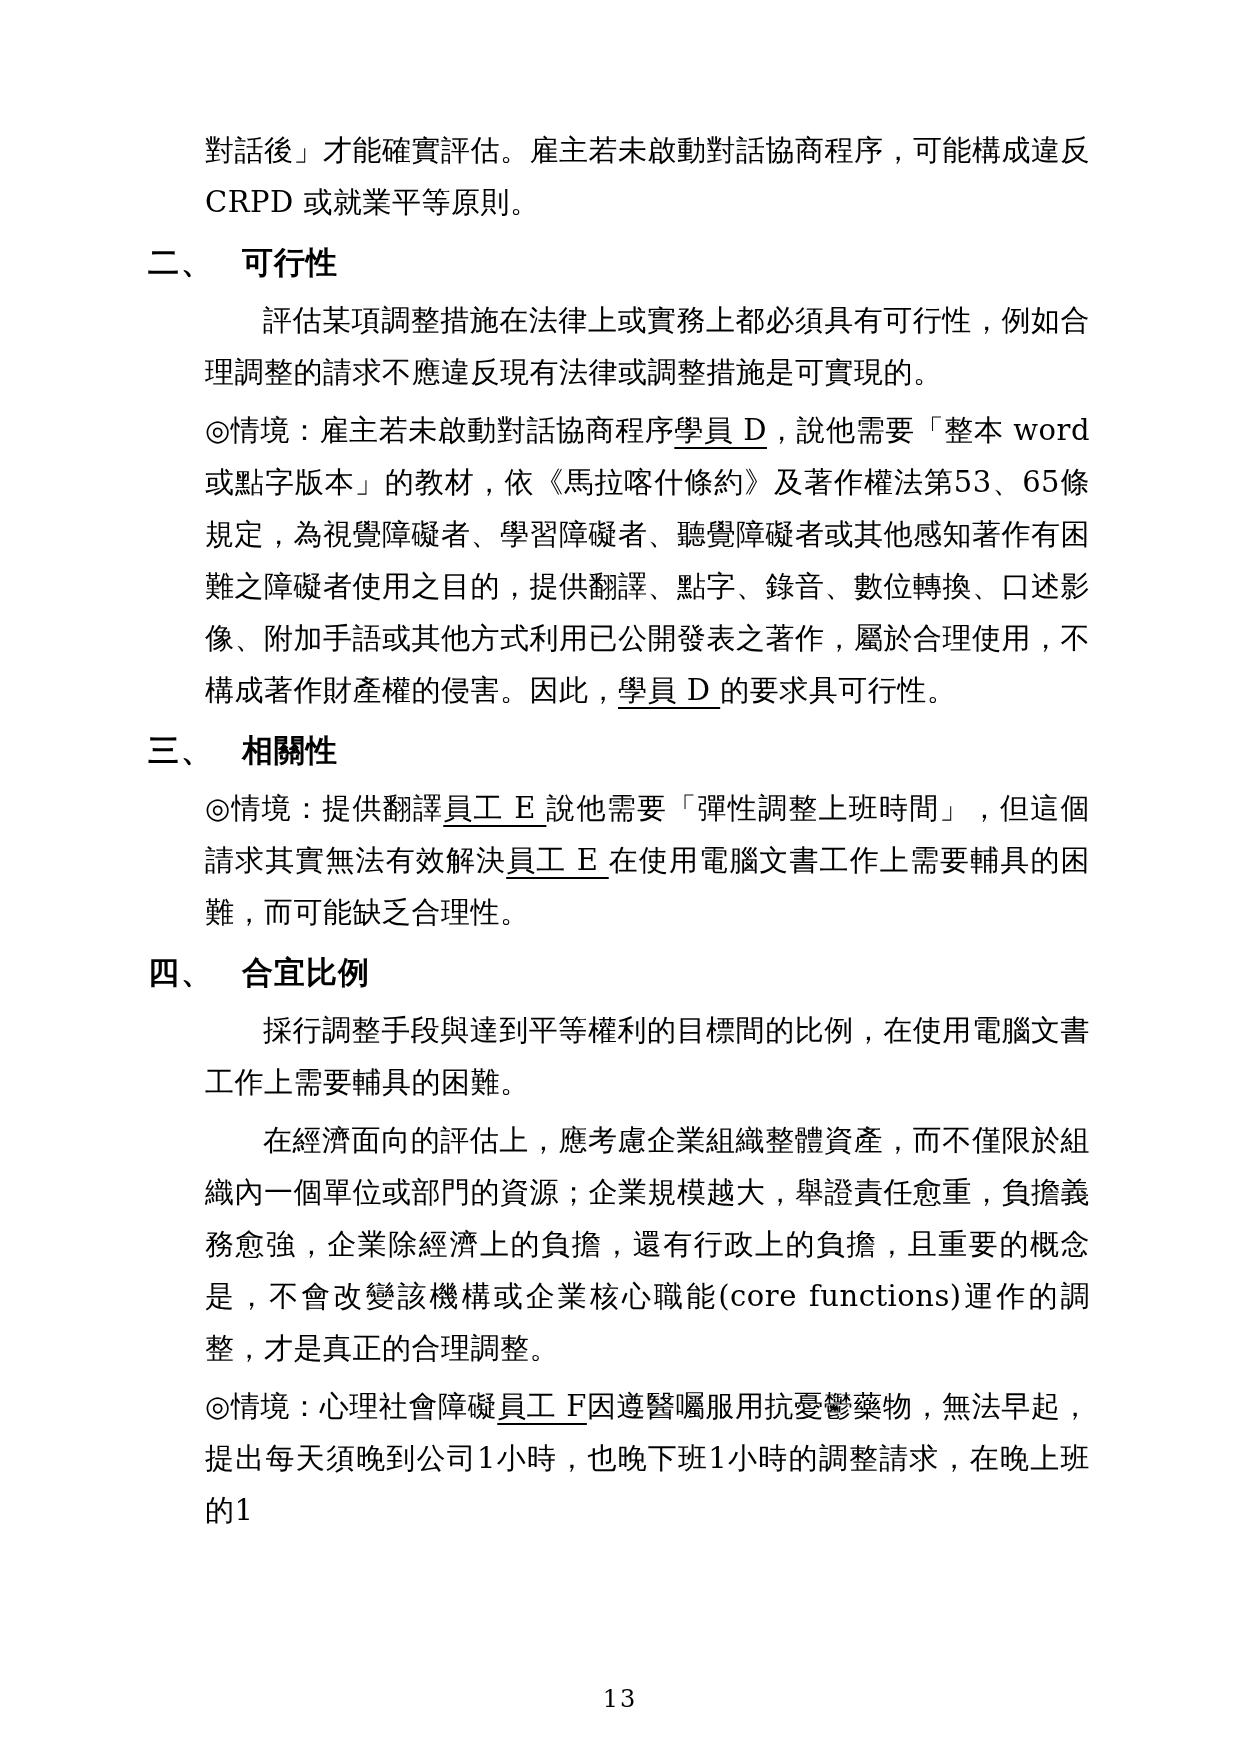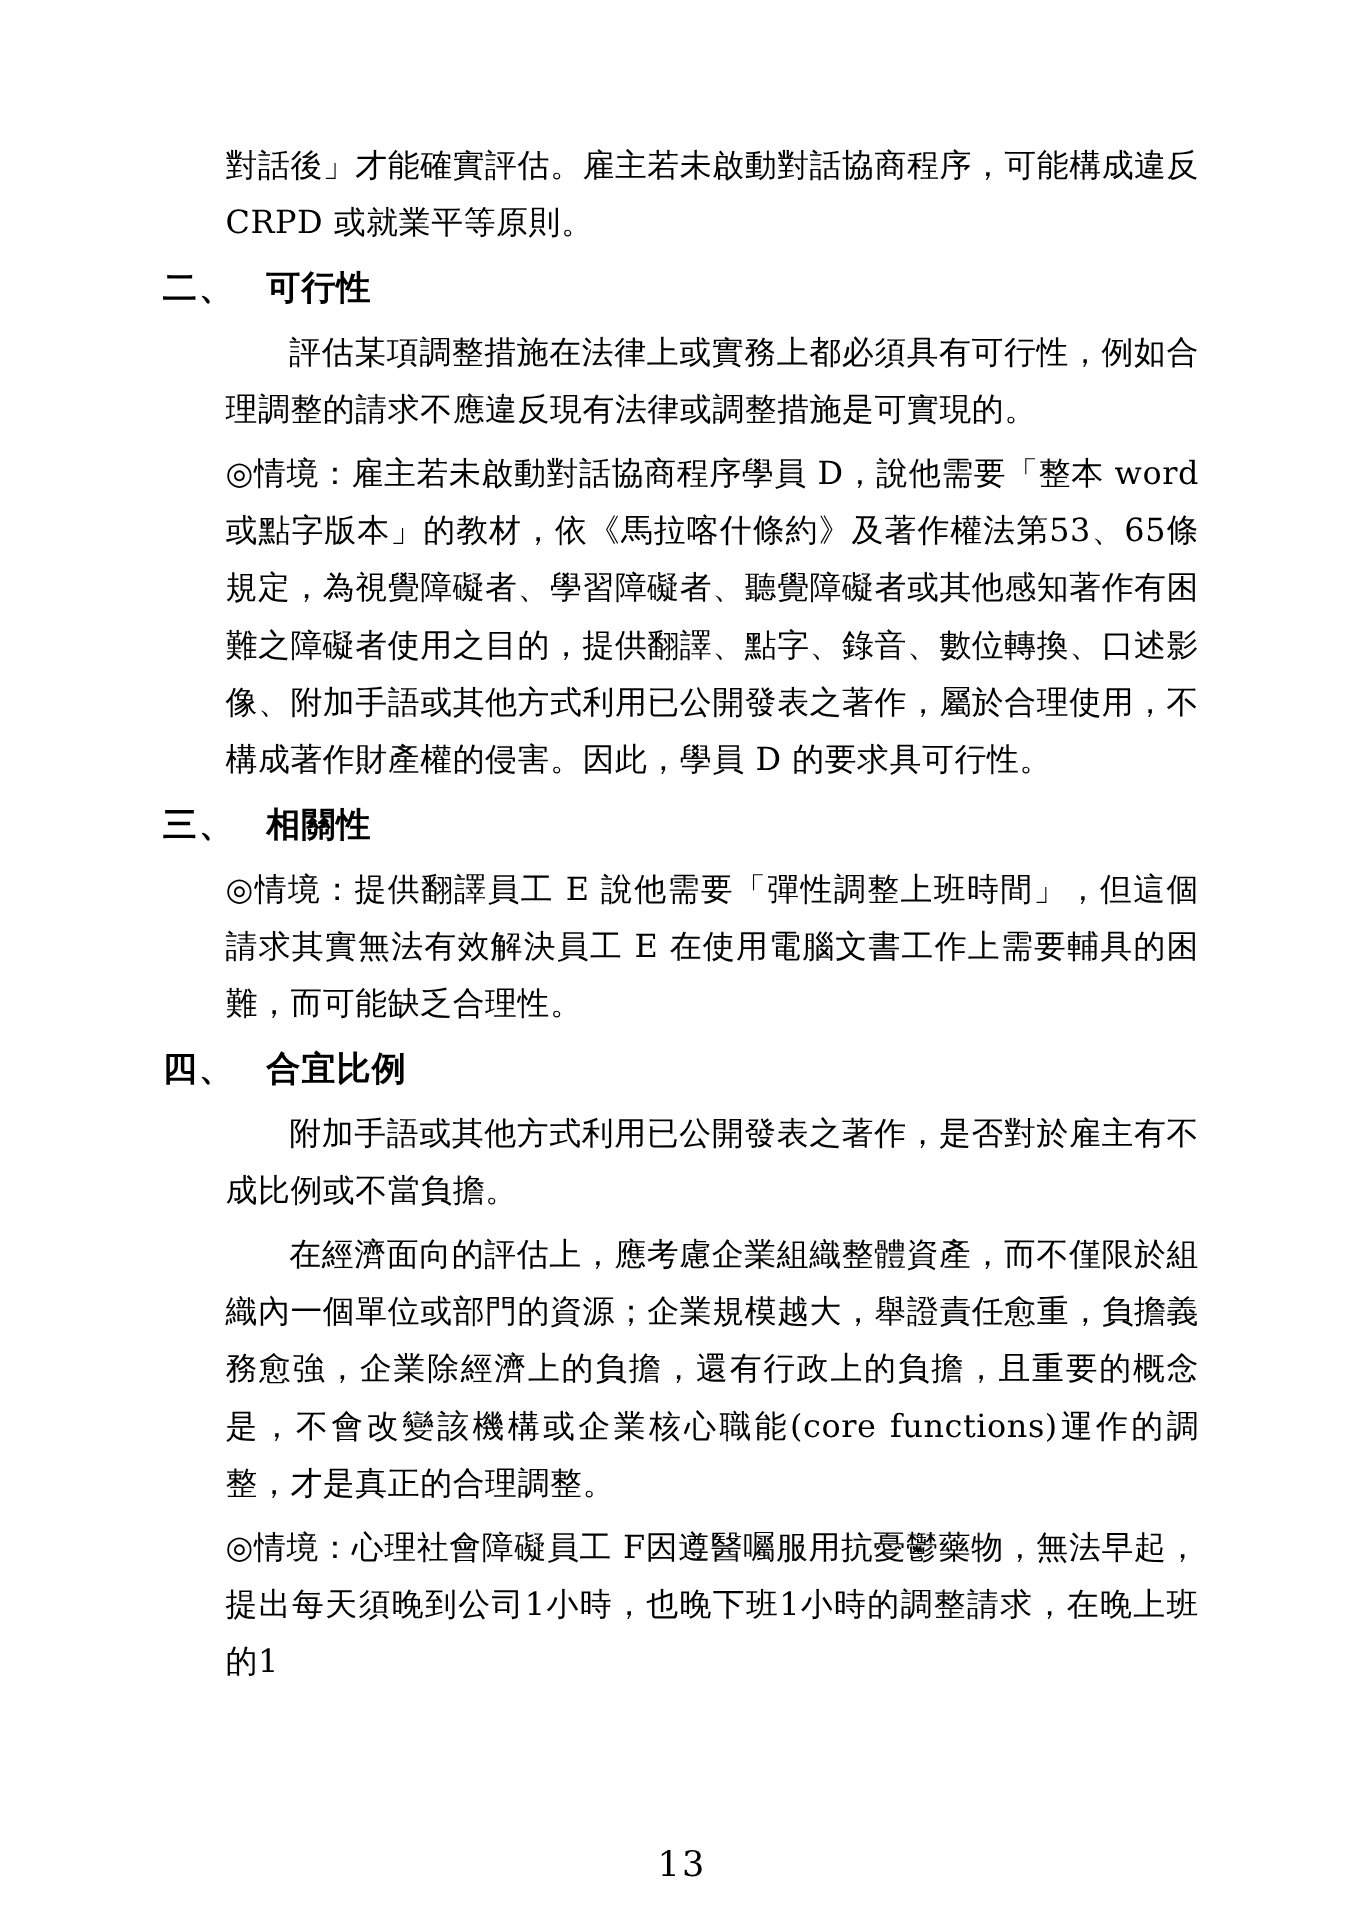--- a/index.html
+++ b/index.html
@@ -41,30 +41,31 @@
     align-items: baseline;
   }
   h2.sec .num {
     letter-spacing: 2px;
   }
   h2.sec .title {
     margin-left: 28px;
     letter-spacing: 1px;
   }
   .u {
+    text-decoration: underline;
     text-underline-offset: 7px;
     text-decoration-thickness: 1.5px;
   }
   .footer {
     position: absolute;
     left: 0;
     right: 0;
     bottom: 42px;
     text-align: center;
-    font-size: 32px;
+    font-size: 24px;
     font-family: "DejaVu Serif", "Liberation Serif", serif;
     letter-spacing: 2px;
   }
 </style>
 </head>
 <body>
 
 <div class="page">
 
   <div class="body-block">
@@ -89,20 +90,20 @@
   <div class="body-block">
     <p class="body"><span>◎情境：提供翻譯</span><span class="u">員工 E </span><span>說他需要「彈性調整上班時間」，但這個請求其實無法有效解決</span><span class="u">員工 E </span><span>在使用電腦文書工作上需要輔具的困難，而可能缺乏合理性。</span></p>
   </div>
 
   <h2 class="sec">
     <span class="num">四、</span>
     <span class="title">合宜比例</span>
   </h2>
 
   <div class="body-block">
-    <p class="body indent">附加手語或其他方式利用已公開發表之著作，是否對於雇主有不成比例或不當負擔。</p>
+    <p class="body indent">採行調整手段與達到平等權利的目標間的比例，在使用電腦文書工作上需要輔具的困難。</p>
     <p class="body indent">在經濟面向的評估上，應考慮企業組織整體資產，而不僅限於組織內一個單位或部門的資源；企業規模越大，舉證責任愈重，負擔義務愈強，企業除經濟上的負擔，還有行政上的負擔，且重要的概念是，不會改變該機構或企業核心職能(core functions)運作的調整，才是真正的合理調整。</p>
     <p class="body"><span>◎情境：心理社會障礙</span><span class="u">員工 F</span><span>因遵醫囑服用抗憂鬱藥物，無法早起，提出每天須晚到公司1小時，也晚下班1小時的調整請求，在晚上班的1</span></p>
   </div>
 
   <div class="footer">13</div>
 
 </div>
 
 </body></html>

